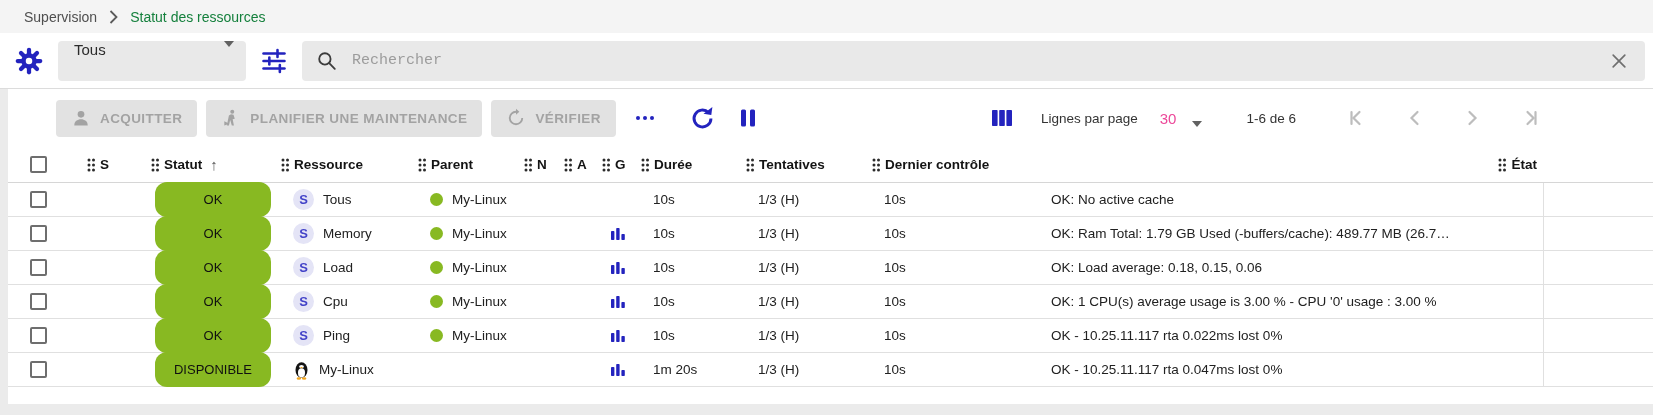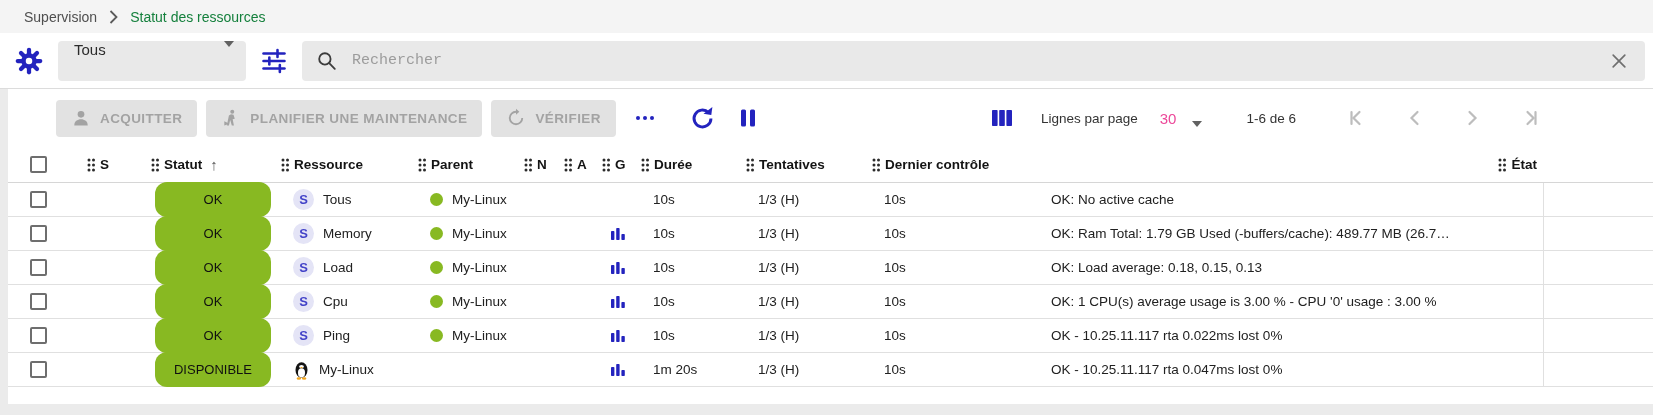--- a/index.html
+++ b/index.html
@@ -421,21 +421,21 @@
       <div class="td graph-cell">
             <svg width="16" height="16" viewBox="0 0 16 16" fill="#2323BE">
               <rect x="1" y="5" width="3.4" height="9" rx="0.8"></rect>
               <rect x="6.2" y="2" width="3.4" height="12" rx="0.8"></rect>
               <rect x="11.4" y="8" width="3.4" height="6" rx="0.8"></rect>
             </svg>
           </div>
       <div class="td">10s</div>
       <div class="td">1/3 (H)</div>
       <div class="td">10s</div>
-      <div class="td">OK: Load average: 0.18, 0.15, 0.13</div>
+      <div class="td">OK: Load average: 0.18, 0.15, 0.06</div>
       <div class="td etat-cell"></div>
     </div>
 
     <div class="tr tbody-row">
       <div class="cb-cell">
             <span class="checkbox"></span>
           </div>
       <div class="td no-pad"></div>
       <div class="td"></div>
       <div class="td no-pad">

